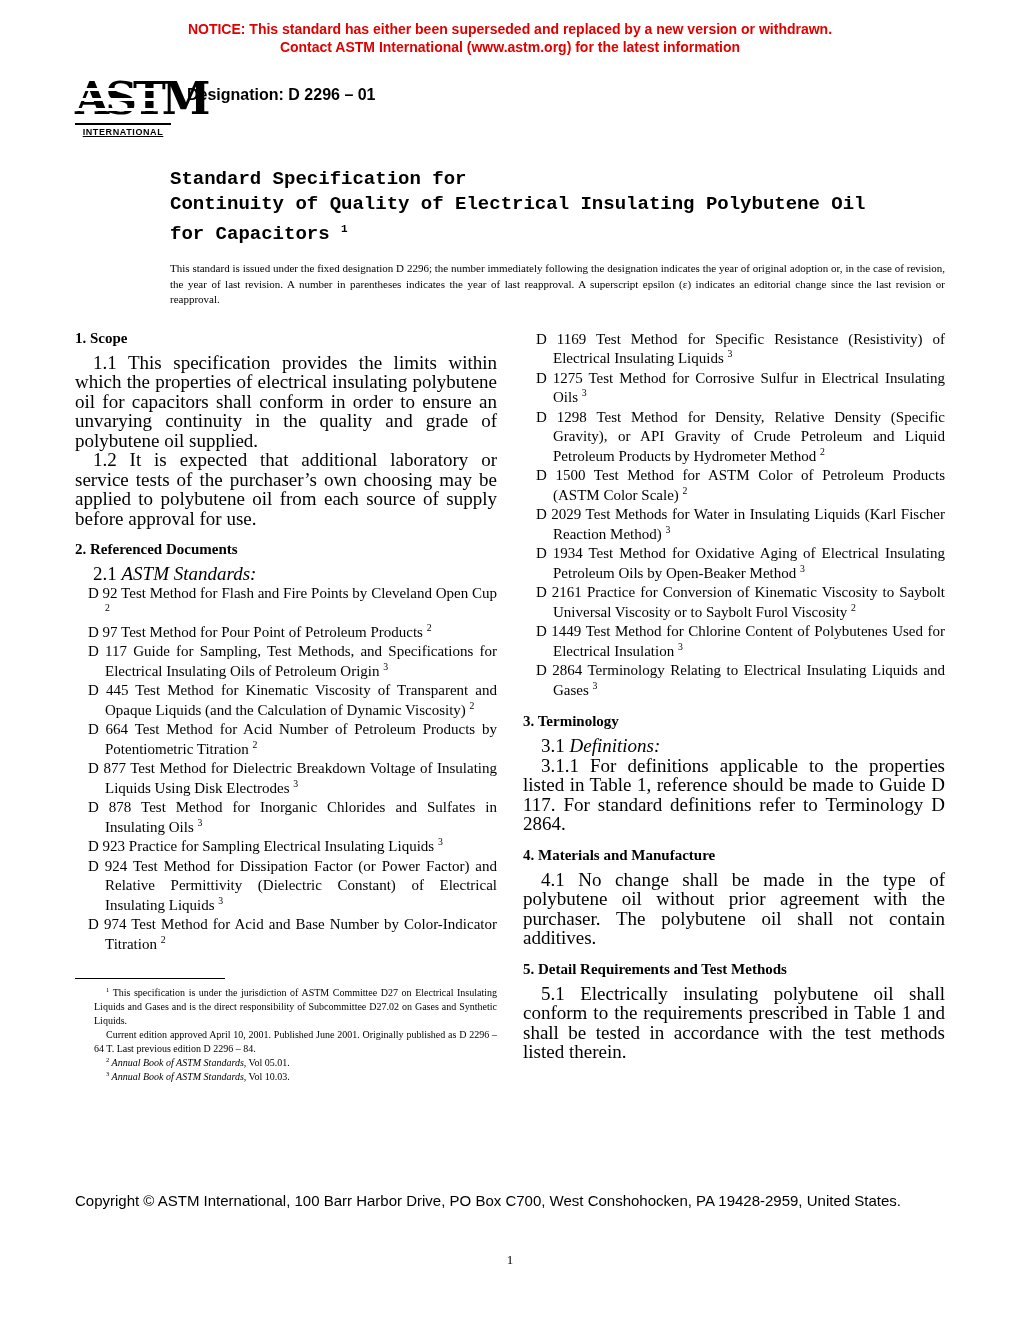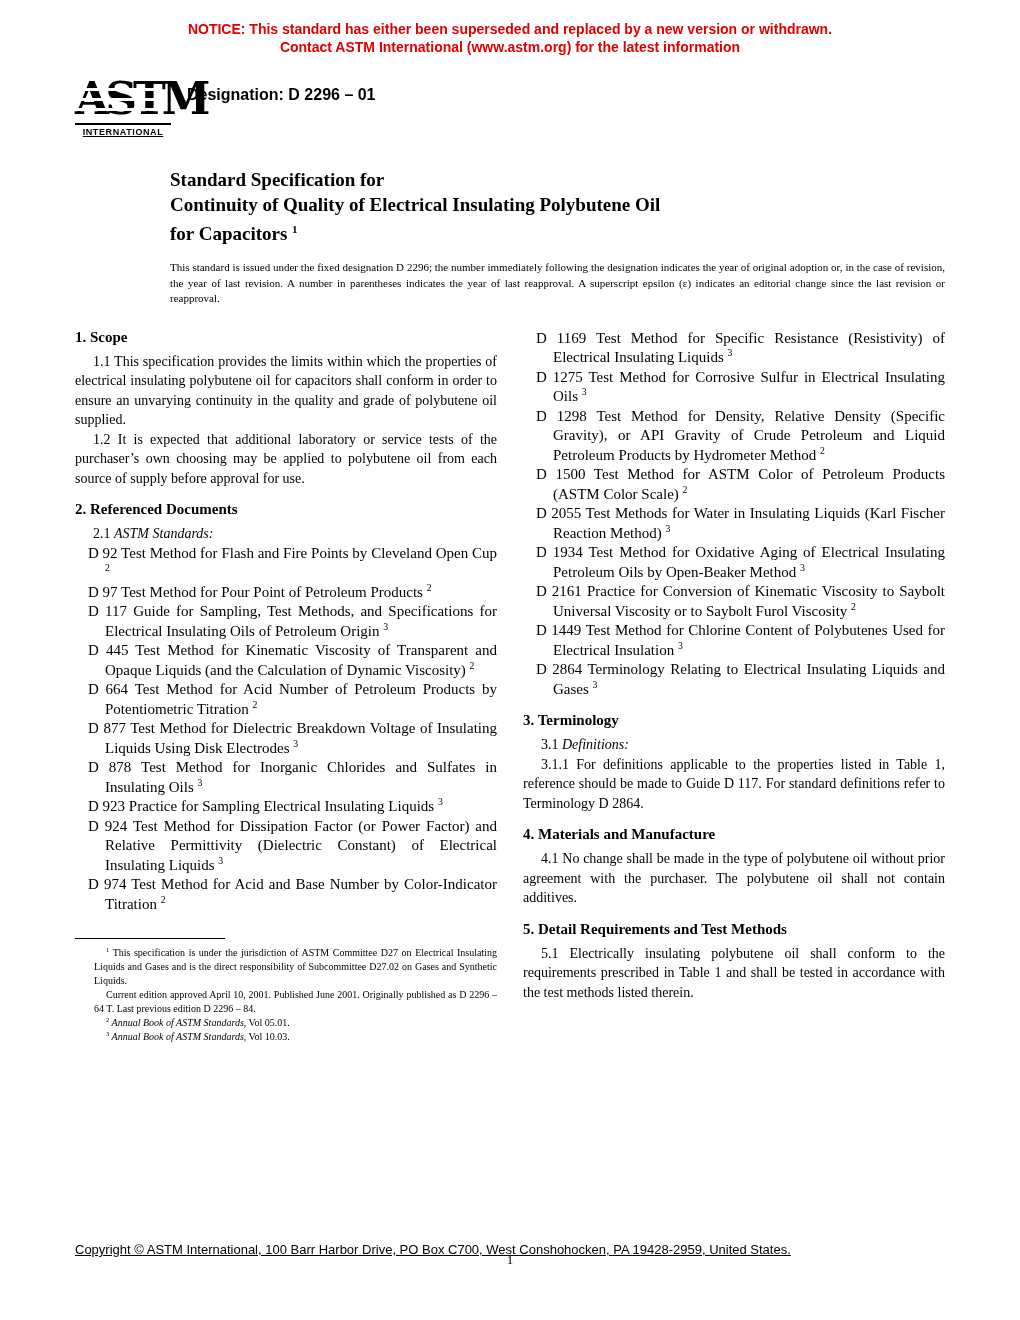--- a/index.html
+++ b/index.html
@@ -51,21 +51,21 @@
     font-family:"Liberation Sans", sans-serif;
     font-weight:bold;
     font-size:16px;
     margin-left:16px;
     margin-top:10px;
   }
 
   
   .title-block {
     margin:30px 75px 0 170px;
-    font-family:Liberation Serif, serif;
+    font-family:Liberation Mono, monospace;
     font-weight:bold;
     font-size:19px;
     line-height:25px;
   }
   .t-sup { font-size:11px; vertical-align:super; }
 
   
   .issue-note {
     margin:14px 75px 0 170px;
     font-size:11px;
@@ -77,21 +77,21 @@
   .body-cols { display:flex; gap:26px; margin:22px 75px 0 75px; }
   .col { width:422px; }
   .col > :first-child { margin-top:0; }
 
   h3.sec {
     font-size:15px;
     font-weight:bold;
     margin:13px 0 6px 0;
   }
   p.para {
-    font-size:14px;
+    font-size:19px;
     line-height:19.5px;
     text-align:justify;
     text-indent:18px;
   }
   .ref {
     font-size:15px;
     line-height:19.5px;
     text-align:justify;
     padding-left:30px;
     text-indent:-17px;
@@ -106,24 +106,23 @@
     line-height:14px;
     text-align:justify;
     text-indent:12px;
     margin-left:19px;
   }
 
   
   .copyright {
     position:absolute;
     left:75px;
-    top:1242px;
-    font-family:"Liberation Sans", sans-serif;
-    font-size:13px;
-    text-decoration:underline;
+    top:1192px;
+    font-family:"Liberation Sans", sans-serif;
+    font-size:15px;
   }
   .page-number {
     position:absolute;
     top:1252px;
     left:0;
     width:100%;
     text-align:center;
     font-size:13px;
   }
 </style>
@@ -184,21 +183,21 @@
         <p class="fn"><sup>2</sup><i> Annual Book of ASTM Standards,</i><span> Vol 05.01.</span></p>
         <p class="fn"><sup>3</sup><i> Annual Book of ASTM Standards,</i><span> Vol 10.03.</span></p>
       </div>
     </div>
 
     <div class="col">
       <div class="ref"><span>D 1169 Test Method for Specific Resistance (Resistivity) of Electrical Insulating Liquids </span><sup>3</sup></div>
       <div class="ref"><span>D 1275 Test Method for Corrosive Sulfur in Electrical Insulating Oils </span><sup>3</sup></div>
       <div class="ref"><span>D 1298 Test Method for Density, Relative Density (Specific Gravity), or API Gravity of Crude Petroleum and Liquid Petroleum Products by Hydrometer Method </span><sup>2</sup></div>
       <div class="ref"><span>D 1500 Test Method for ASTM Color of Petroleum Products (ASTM Color Scale) </span><sup>2</sup></div>
-      <div class="ref"><span>D 2055 Test Methods for Water in Insulating Liquids (Karl Fischer Reaction Method) </span><sup>3</sup></div>
+      <div class="ref"><span>D 2029 Test Methods for Water in Insulating Liquids (Karl Fischer Reaction Method) </span><sup>3</sup></div>
       <div class="ref"><span>D 1934 Test Method for Oxidative Aging of Electrical Insulating Petroleum Oils by Open-Beaker Method </span><sup>3</sup></div>
       <div class="ref"><span>D 2161 Practice for Conversion of Kinematic Viscosity to Saybolt Universal Viscosity or to Saybolt Furol Viscosity </span><sup>2</sup></div>
       <div class="ref"><span>D 1449 Test Method for Chlorine Content of Polybutenes Used for Electrical Insulation </span><sup>3</sup></div>
       <div class="ref"><span>D 2864 Terminology Relating to Electrical Insulating Liquids and Gases </span><sup>3</sup></div>
 
       <h3 class="sec">3. Terminology</h3>
       <p class="para"><span>3.1</span> <i>Definitions:</i></p>
       <p class="para">3.1.1 For definitions applicable to the properties listed in Table 1, reference should be made to Guide D 117. For standard definitions refer to Terminology D 2864.</p>
 
       <h3 class="sec">4. Materials and Manufacture</h3>

